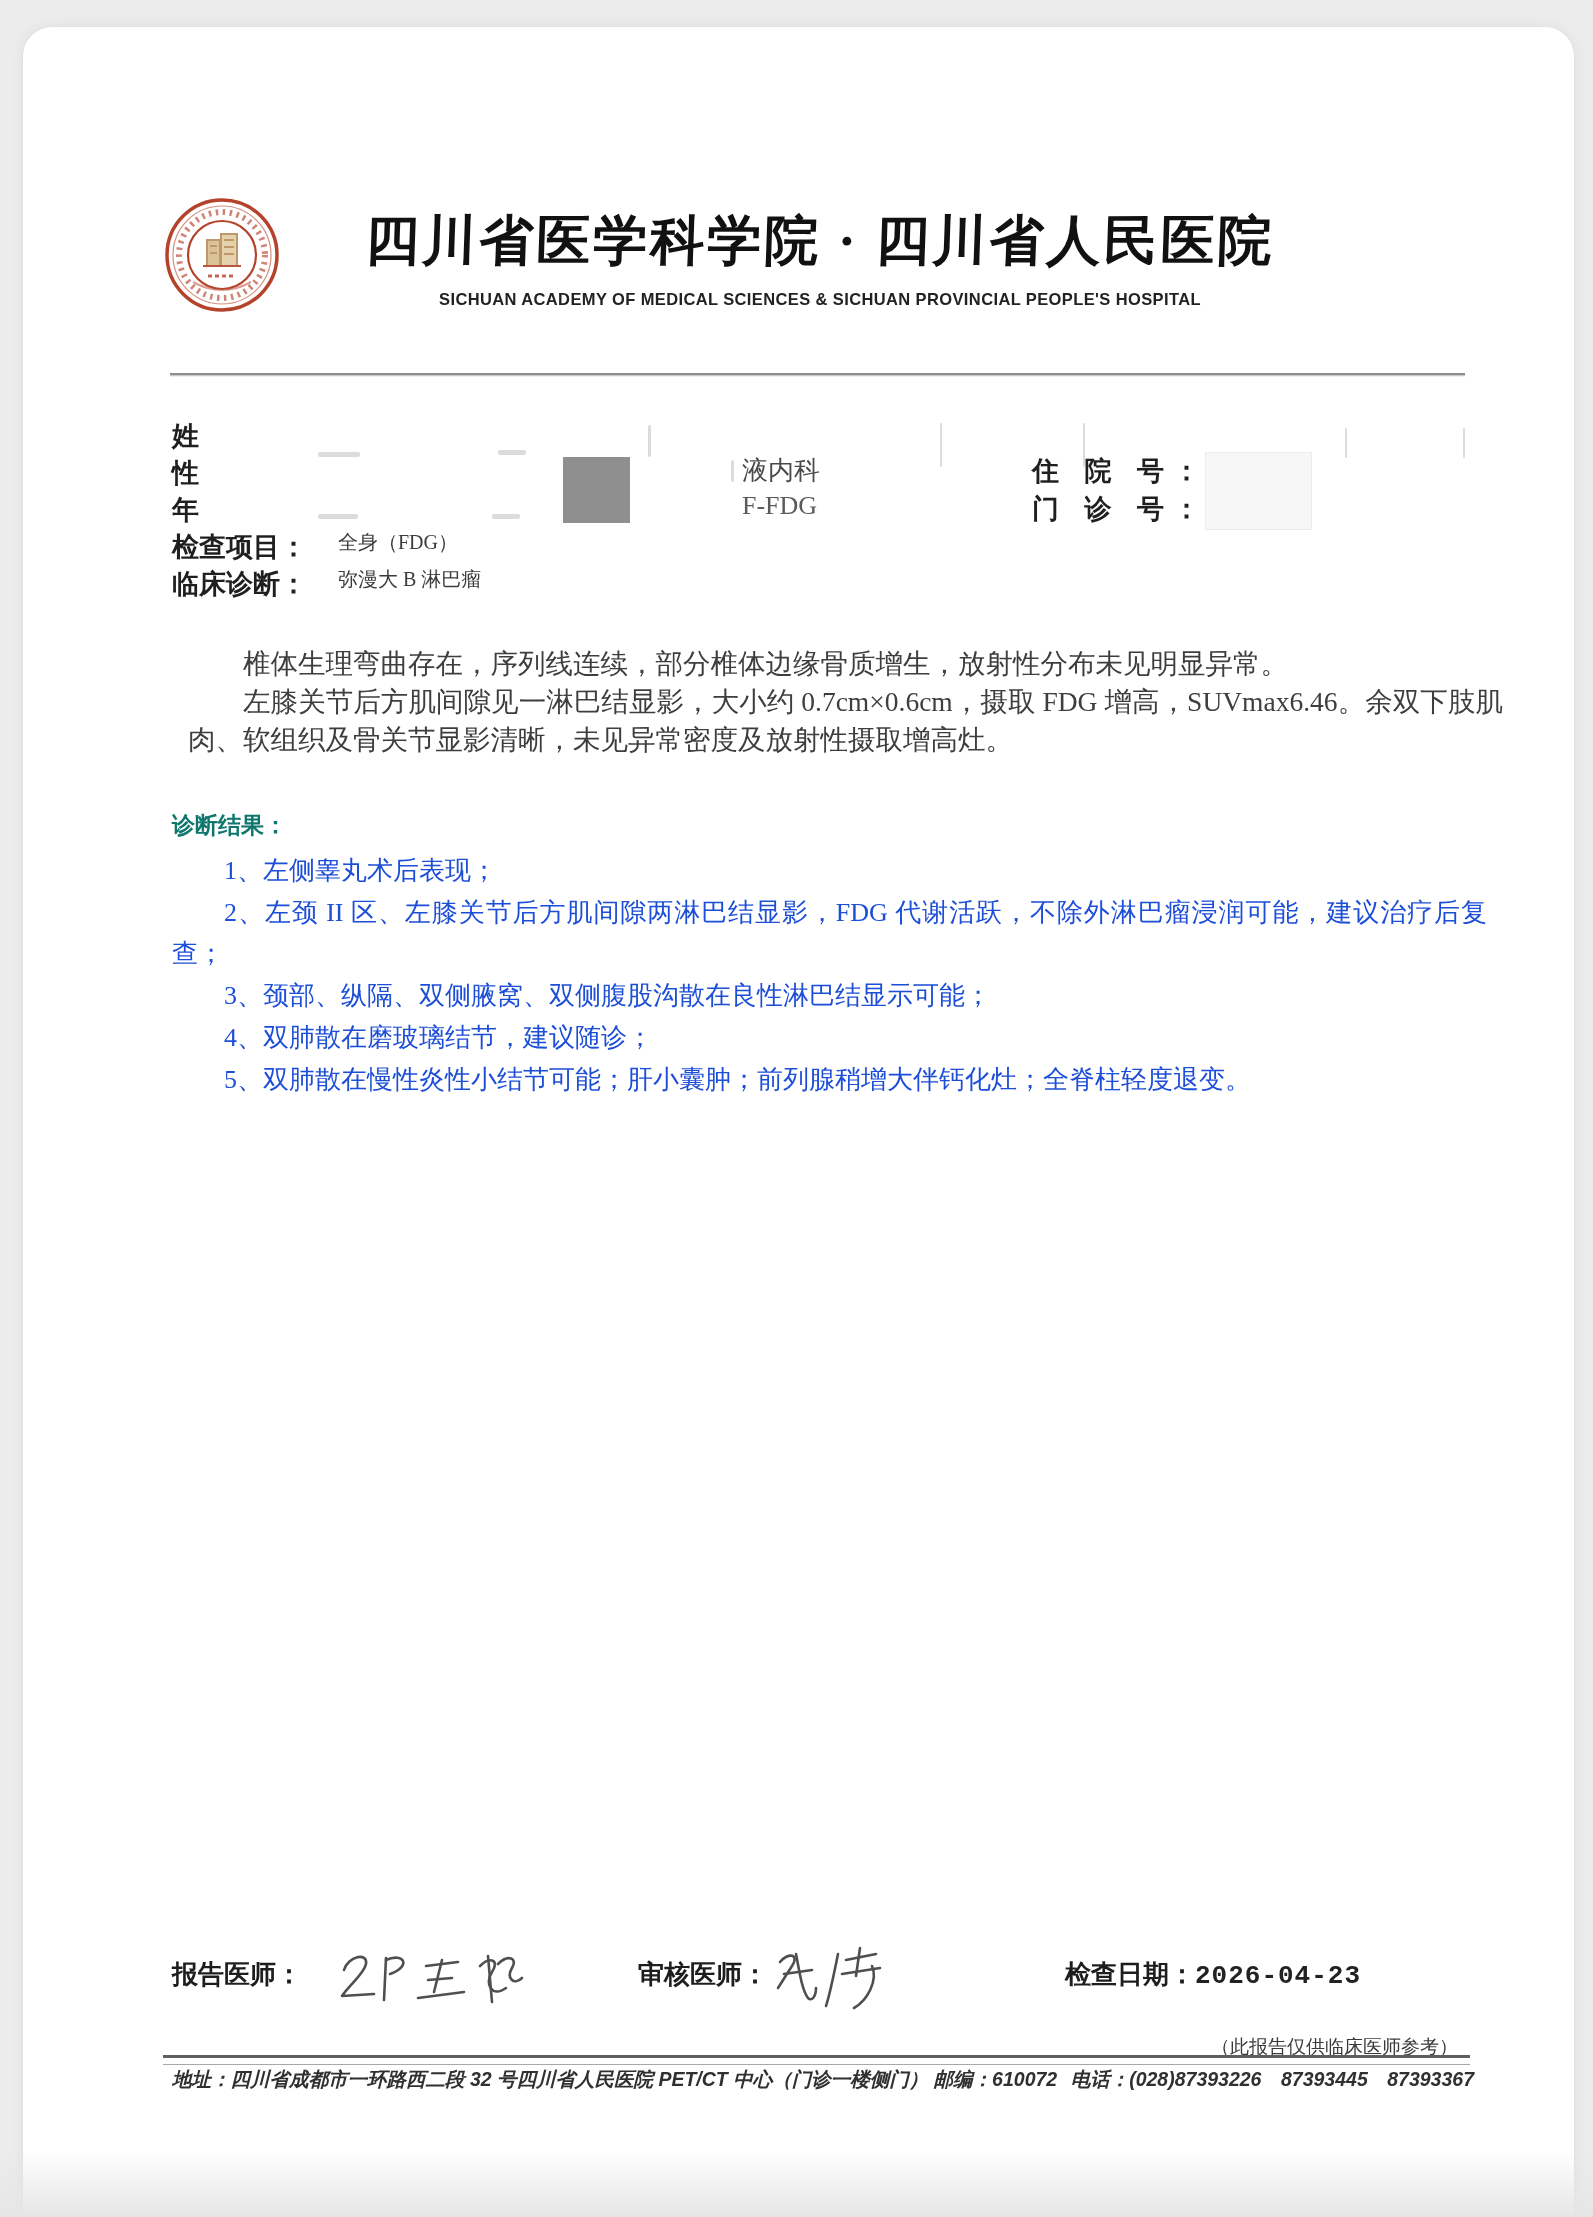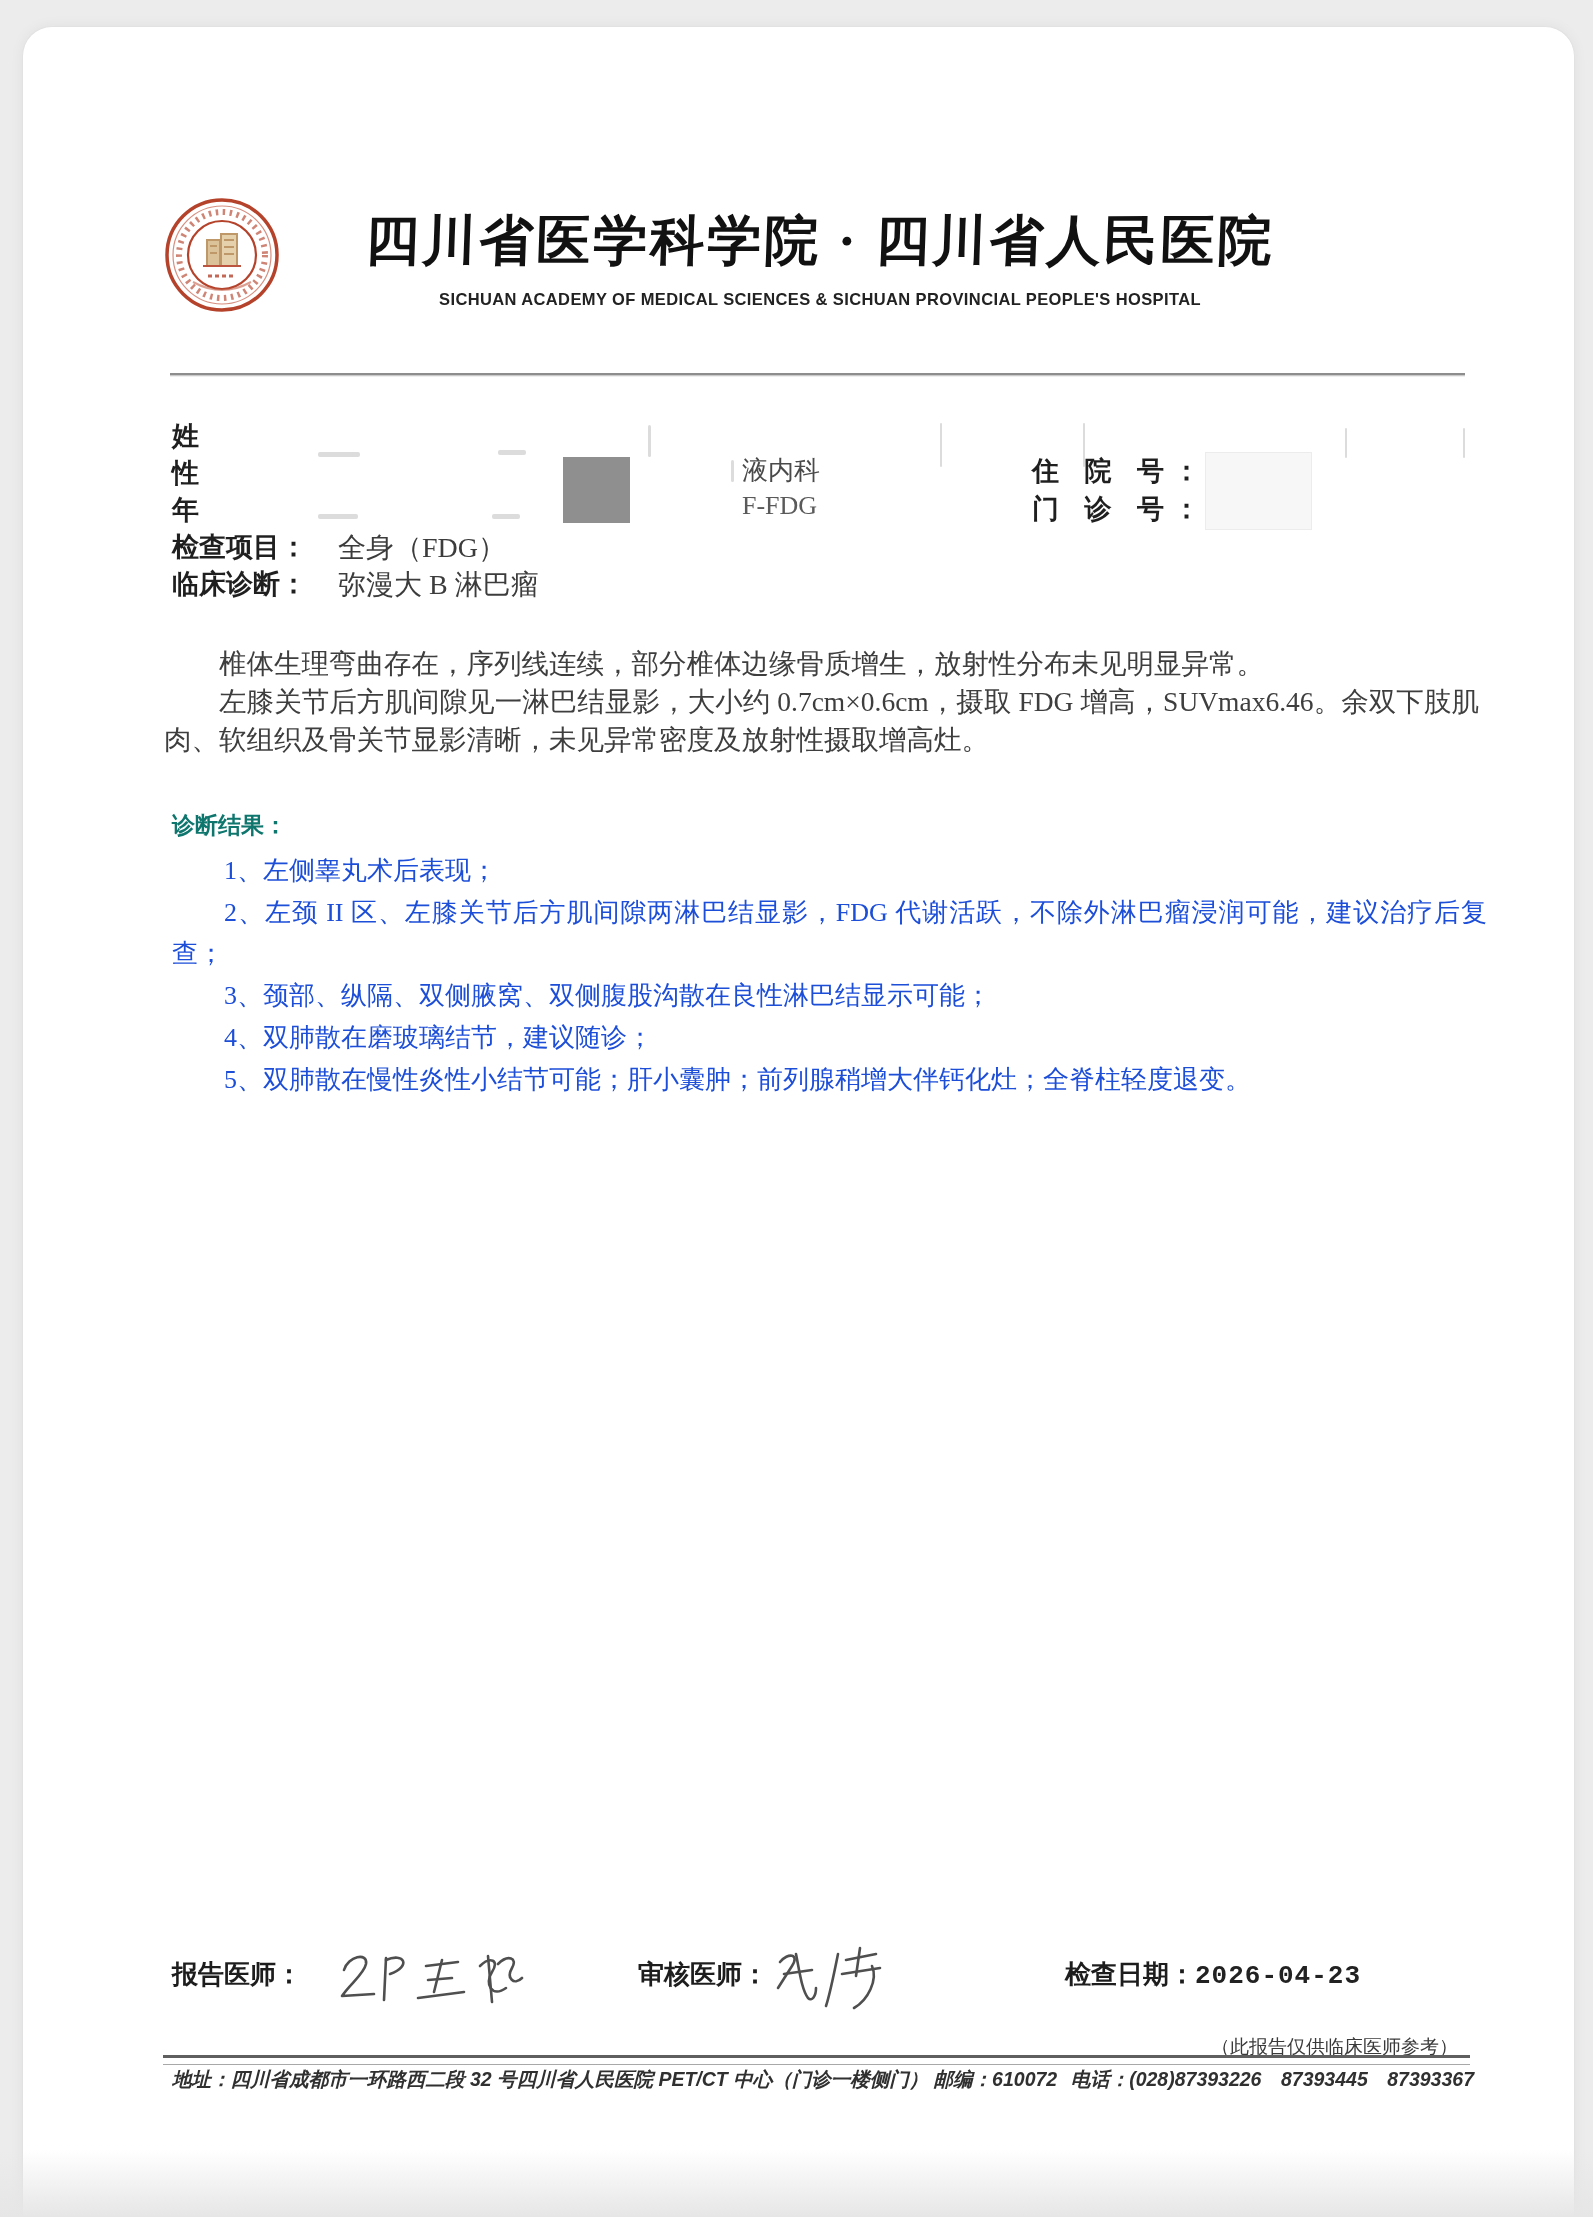--- a/index.html
+++ b/index.html
@@ -30,21 +30,21 @@
     font-size:34px;font-weight:bold;color:#161616;letter-spacing:1px;
     font-family:"Liberation Sans","DejaVu Sans",sans-serif;white-space:nowrap;
   }
   .head-rule{
     background:linear-gradient(to bottom,#8d8d8d 0 2px,#c9c9c9 2px 3px,#efefef 3px 4px);
     height:4px;
   }
   
   .plabel{font-size:27px;font-weight:bold;color:#1f1f1f;
     font-family:"Liberation Sans","DejaVu Sans",sans-serif;white-space:nowrap;}
-  .pvalue{font-size:28px;color:#3c3c3c;white-space:nowrap;}
+  .pvalue{font-size:20px;color:#3c3c3c;white-space:nowrap;}
   .wide{letter-spacing:9px;}
   .frag{font-size:26px;color:#4a4a4a;white-space:nowrap;}
   .redact-strong{background:#8f8f8f;}
   .redact-faint{background:#dcdcdc;border-radius:2px;}
   .redact-ghost{border:1px solid #ececec;background:#f7f7f7;}
   
   .bodytext{font-size:27.5px;line-height:38px;color:#3e3e3e;text-align:justify;}
   .bodytext p{margin:0;text-indent:2em;}
   .dx-head{font-size:23px;font-weight:bold;color:#0f766e;
     font-family:"Liberation Sans","DejaVu Sans",sans-serif;}
@@ -117,21 +117,21 @@
   <div class="abs frag" style="left:742px;top:491px;color:#5a5a5a;">F-FDG</div>
 
   <div class="abs plabel wide" style="left:1032px;top:453px;">住 院 号：</div>
   <div class="abs plabel wide" style="left:1032px;top:491px;">门 诊 号：</div>
 
   <div class="abs plabel" style="left:172px;top:529px;">检查项目：</div>
   <div class="abs pvalue" style="left:338px;top:529px;">全身（FDG）</div>
   <div class="abs plabel" style="left:172px;top:566px;">临床诊断：</div>
   <div class="abs pvalue" style="left:338px;top:566px;">弥漫大 B 淋巴瘤</div>
 
-  <div class="abs bodytext" style="left:164px;top:645px;width:1315px;">
+  <div class="abs bodytext" style="left:188px;top:645px;width:1315px;">
     <p>椎体生理弯曲存在，序列线连续，部分椎体边缘骨质增生，放射性分布未见明显异常。</p>
     <p>左膝关节后方肌间隙见一淋巴结显影，大小约 0.7cm×0.6cm，摄取 FDG 增高，SUVmax6.46。余双下肢肌肉、软组织及骨关节显影清晰，未见异常密度及放射性摄取增高灶。</p>
   </div>
 
   <div class="abs dx-head" style="left:172px;top:810px;">诊断结果：</div>
   <div class="abs dx-list" style="left:172px;top:850px;width:1315px;">
     <div class="dx-item">1、左侧睾丸术后表现；</div>
     <div class="dx-item">2、左颈 II 区、左膝关节后方肌间隙两淋巴结显影，FDG 代谢活跃，不除外淋巴瘤浸润可能，建议治疗后复查；</div>
     <div class="dx-item">3、颈部、纵隔、双侧腋窝、双侧腹股沟散在良性淋巴结显示可能；</div>
     <div class="dx-item">4、双肺散在磨玻璃结节，建议随诊；</div>

